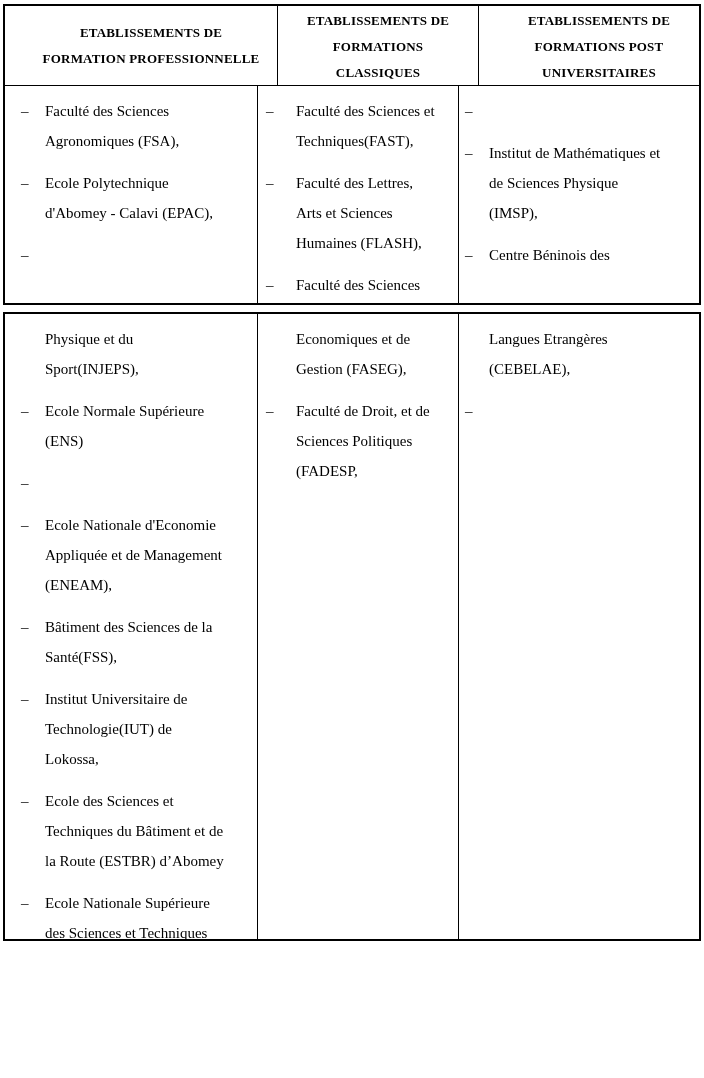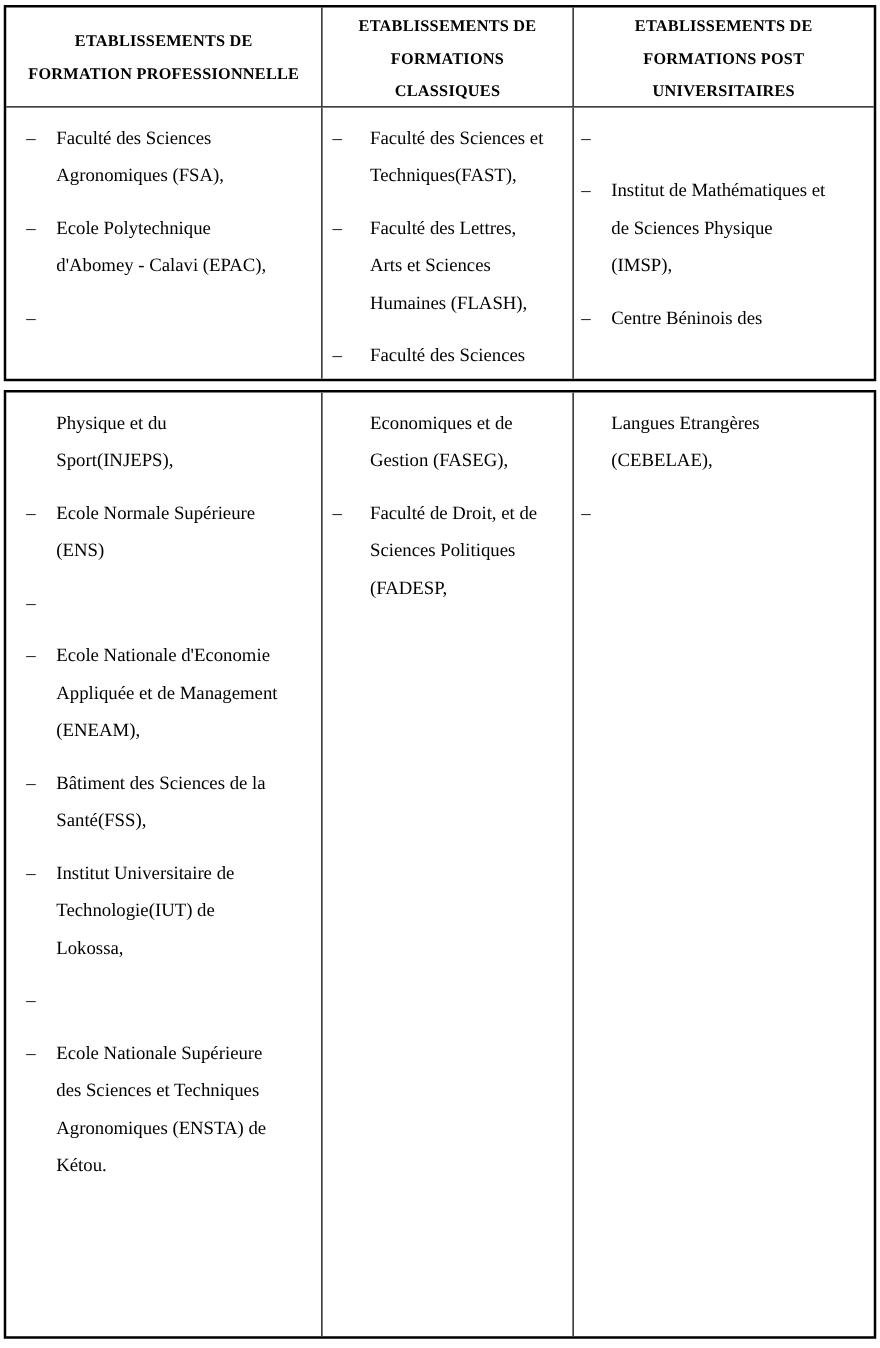--- a/index.html
+++ b/index.html
@@ -20,28 +20,29 @@
     border: 2px solid #000000;
     background: #ffffff;
   }
   .section-1 { margin-bottom: 7px; }
   .header-row {
     display: grid;
     grid-template-columns: 253px 201px 240px;
     height: 79px;
     border-bottom: 1px solid #000000;
     box-sizing: content-box;
+    padding-left: 20px;
   }
   .body-row {
     display: grid;
     grid-template-columns: 253px 201px 240px;
     overflow: hidden;
   }
   .section-1 .body-row { height: 217px; }
-  .section-2 .body-row { height: 755px; }
+  .section-2 .body-row { height: 625px; }
   .cell { box-sizing: border-box; overflow: hidden; }
   .cell.col-1, .cell.col-2 { border-right: 1px solid #000000; }
   .header-cell {
     text-align: center;
     font-weight: bold;
     font-size: 13px;
     line-height: 26px;
     white-space: pre;
     letter-spacing: 0.2px;
     padding-top: 2px;
@@ -156,20 +157,23 @@
 Santé(FSS),</span>
           </div>
           <div class="item">
             <span class="dash">–</span>
             <span class="text">Institut Universitaire de
 Technologie(IUT) de
 Lokossa,</span>
           </div>
           <div class="item">
             <span class="dash">–</span>
+            <span class="text">Ecole des Sciences et
+Techniques du Bâtiment et de
+la Route (ESTBR) d’Abomey</span>
           </div>
           <div class="item">
             <span class="dash">–</span>
             <span class="text">Ecole Nationale Supérieure
 des Sciences et Techniques
 Agronomiques (ENSTA) de
 Kétou.</span>
           </div>
         </div>
         <div class="cell body-cell col-2">

